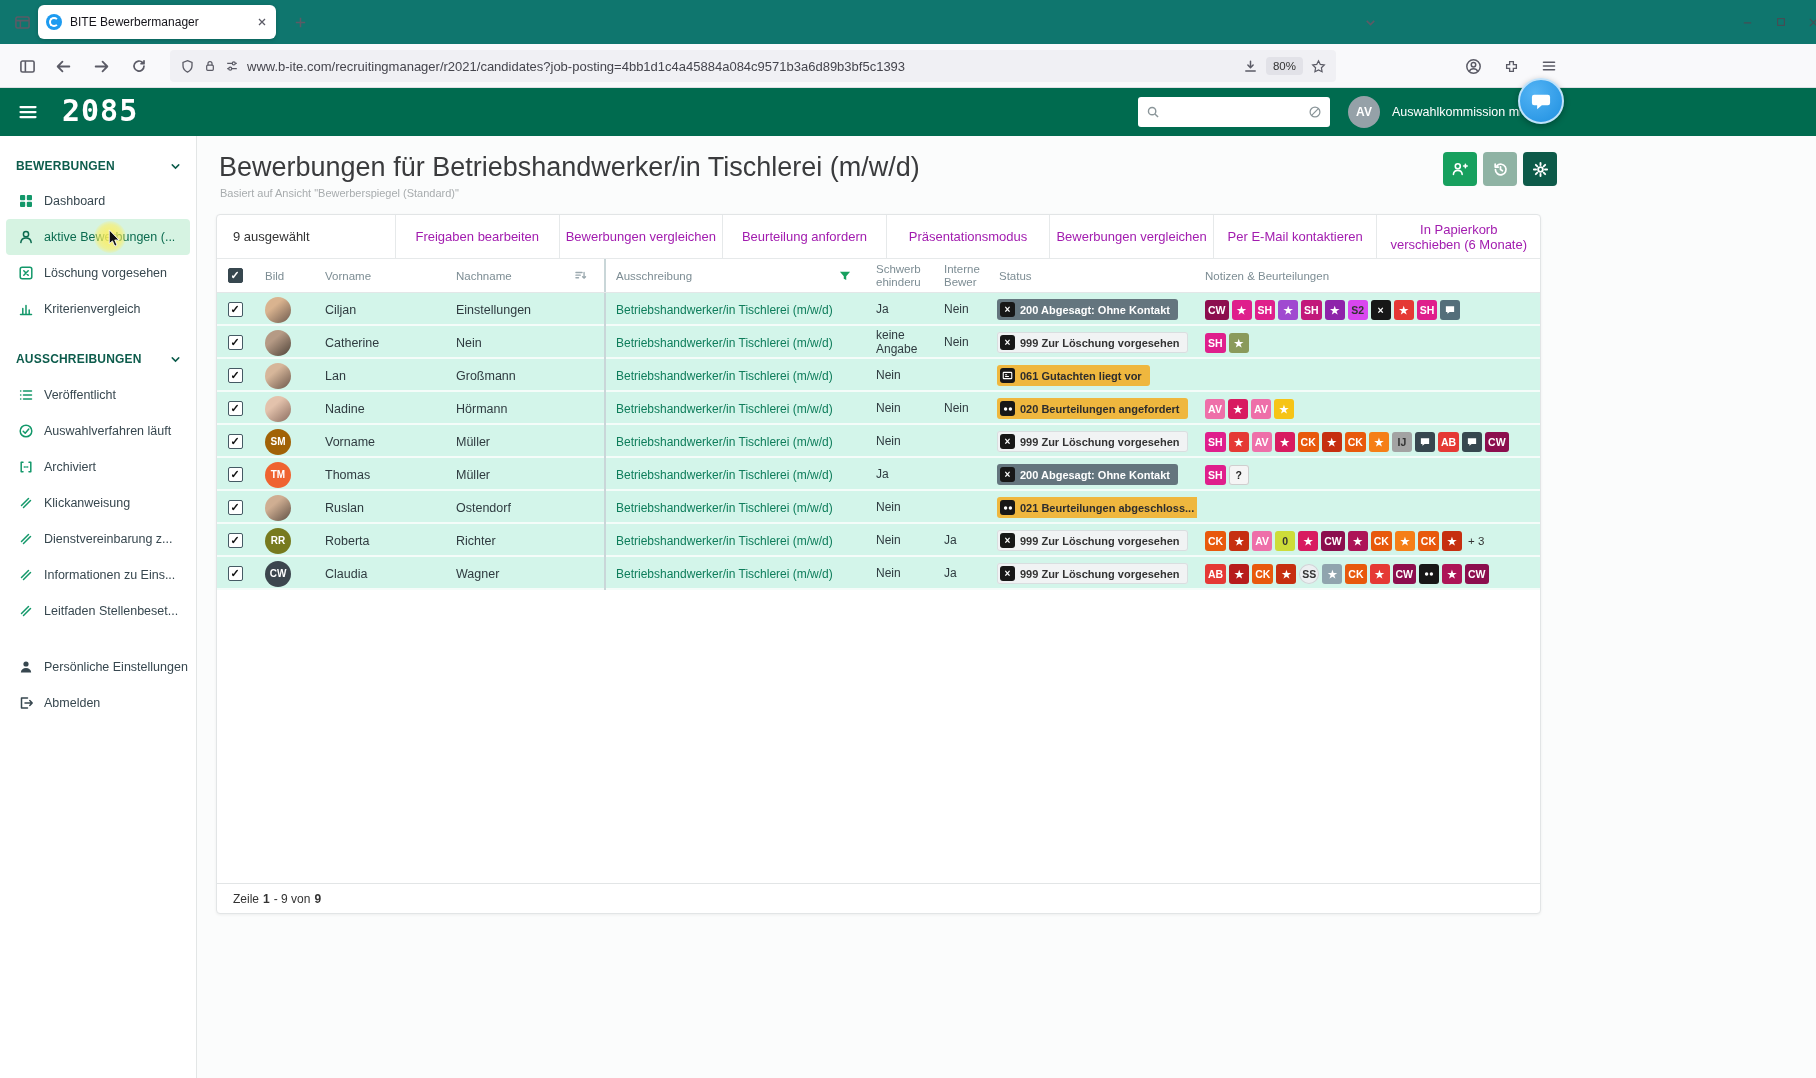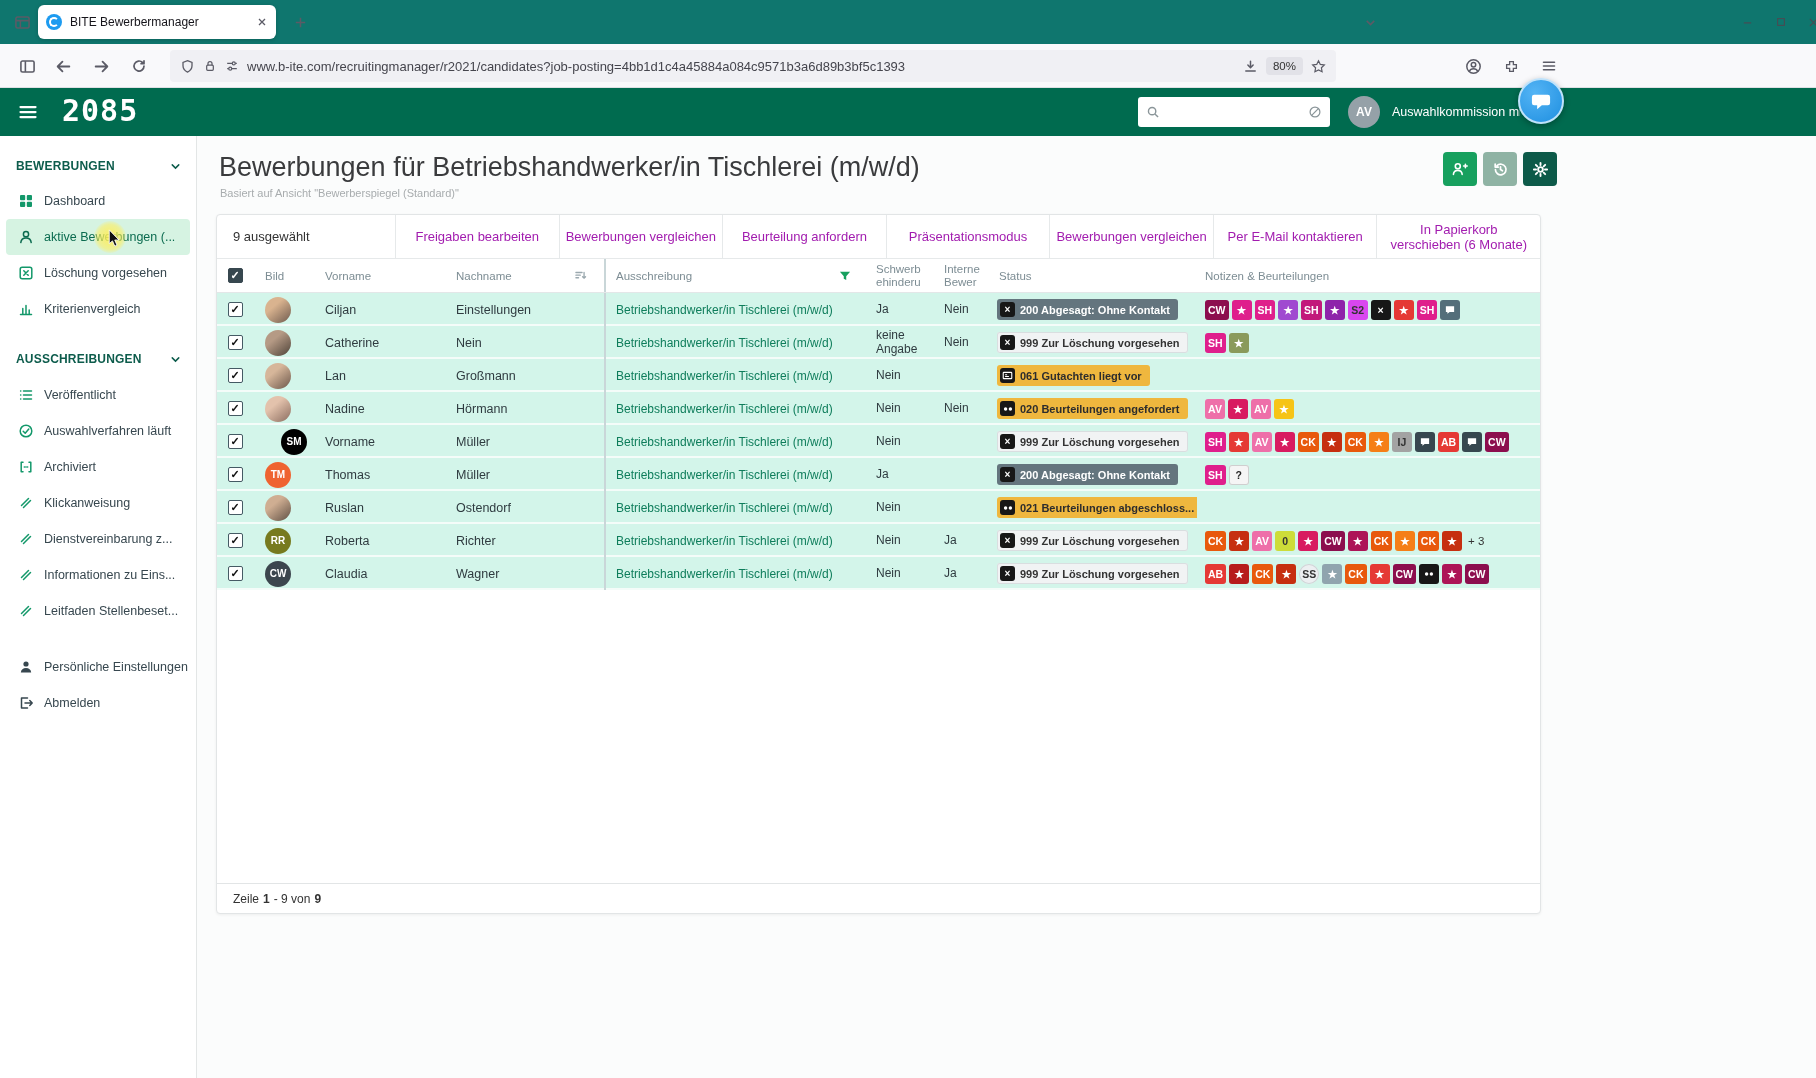--- a/index.html
+++ b/index.html
@@ -555,21 +555,21 @@
               <span class="nb" style="background: rgb(216, 27, 96);">★</span>
               <span class="nb" style="background: rgb(238, 111, 169);">AV</span>
               <span class="nb" style="background: rgb(246, 196, 23);">★</span>
             </div>
           </div>
           <div class="grid trow">
             <div class="td ctr">
               <span class="cb">✓</span>
             </div>
             <div class="td td-bild">
-              <span class="avatar" style="background: #000000; margin-left: 16px;">SM</span>
+              <span class="avatar" style="background: #a16207;">SM</span>
             </div>
             <div class="td ">Vorname</div>
             <div class="td fz">Müller</div>
             <div class="td td-aus">Betriebshandwerker/in Tischlerei (m/w/d)</div>
             <div class="td td-sm" style="padding-right: 6px;">Nein</div>
             <div class="td td-sm"></div>
             <div class="td td-status">
               <span class="status light">
                 <span class="st-ic">×</span>
                 <span>999 Zur Löschung vorgesehen</span>

